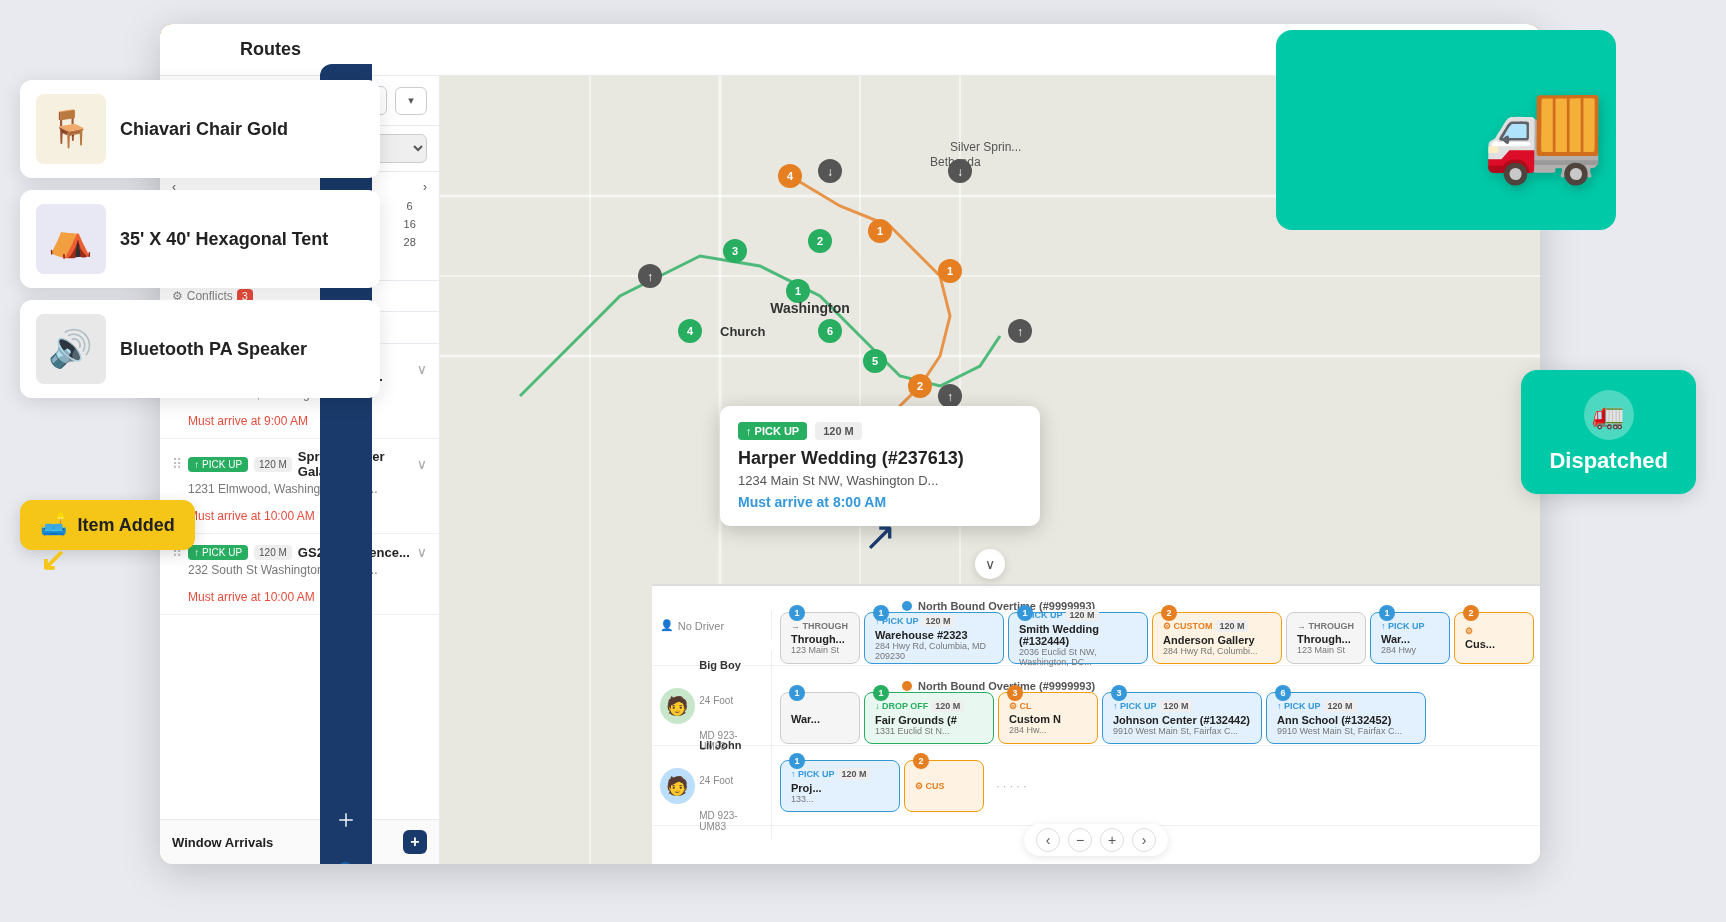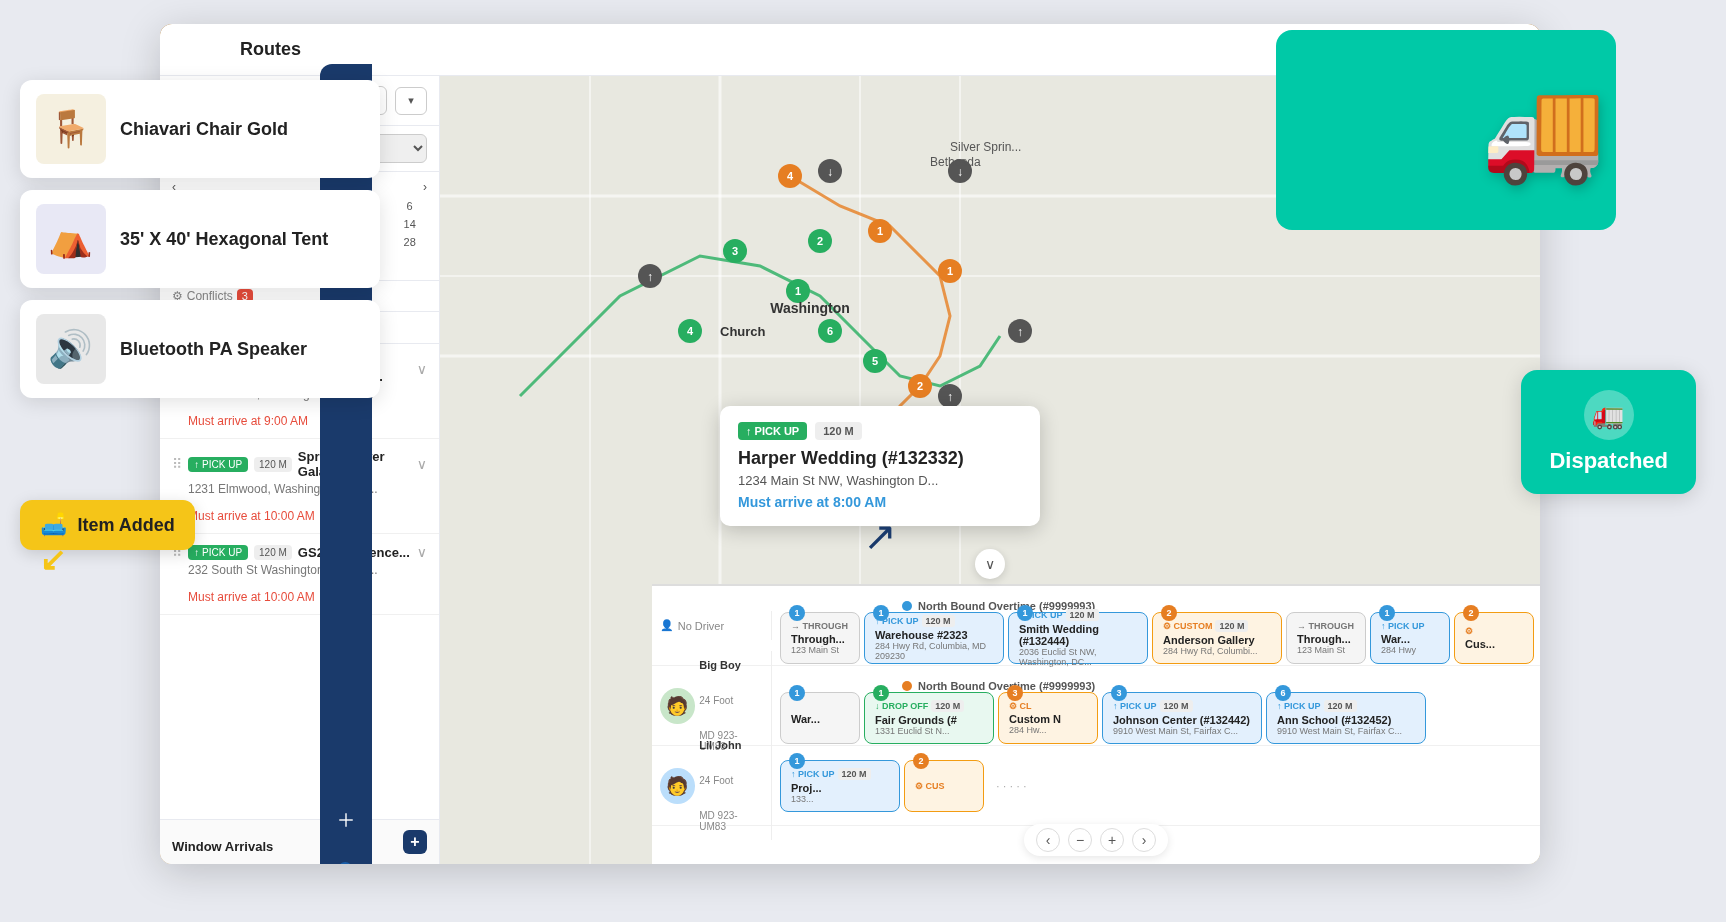--- a/index.html
+++ b/index.html
@@ -268,21 +268,21 @@
 
     
     .window-arrivals {
       padding: 10px 12px;
       font-size: 13px;
       font-weight: 700;
       color: #222;
       border-top: 1px solid #e8eaf0;
       background: #fafafa;
       display: flex;
-      align-items: flex-end;
+      align-items: center;
       justify-content: space-between;
     }
     .add-btn {
       width: 24px;
       height: 24px;
       background: #1a3a6b;
       color: #fff;
       border-radius: 6px;
       display: flex;
       align-items: center;
@@ -745,21 +745,21 @@
 
           <div class="cal-day">6</div>
           <div class="cal-day">7</div>
           <div class="cal-day">8</div>
 
           <div class="cal-day">9</div>
           <div class="cal-day">10</div>
           <div class="cal-day">11</div>
 
           <div class="cal-day">13</div>
-          <div class="cal-day">14</div>
+          <div class="cal-day">16</div>
           <div class="cal-day">15</div>
 
           <div class="cal-day today">12</div>
 
           <div class="cal-day">20</div>
           <div class="cal-day">21</div>
           <div class="cal-day">22</div>
 
           <div class="cal-day">27</div>
           <div class="cal-day">28</div>
@@ -887,21 +887,21 @@
         </svg>
       </div>
 
       <div class="map-collapse">∨</div>
 
       <div class="map-popup">
         <div class="popup-badges">
           <span class="popup-badge">↑ PICK UP</span>
           <span class="popup-badge distance">120 M</span>
         </div>
-        <div class="popup-title">Harper Wedding (#132332)</div>
+        <div class="popup-title">Harper Wedding (#237613)</div>
         <div class="popup-address">1234 Main St NW, Washington D...</div>
         <div class="popup-time">Must arrive at 8:00 AM</div>
         <div class="popup-arrow">↗</div>
       </div>
 
       <div class="timeline-area">
 
 
         <div class="timeline-row">
           <div class="timeline-driver-col">

